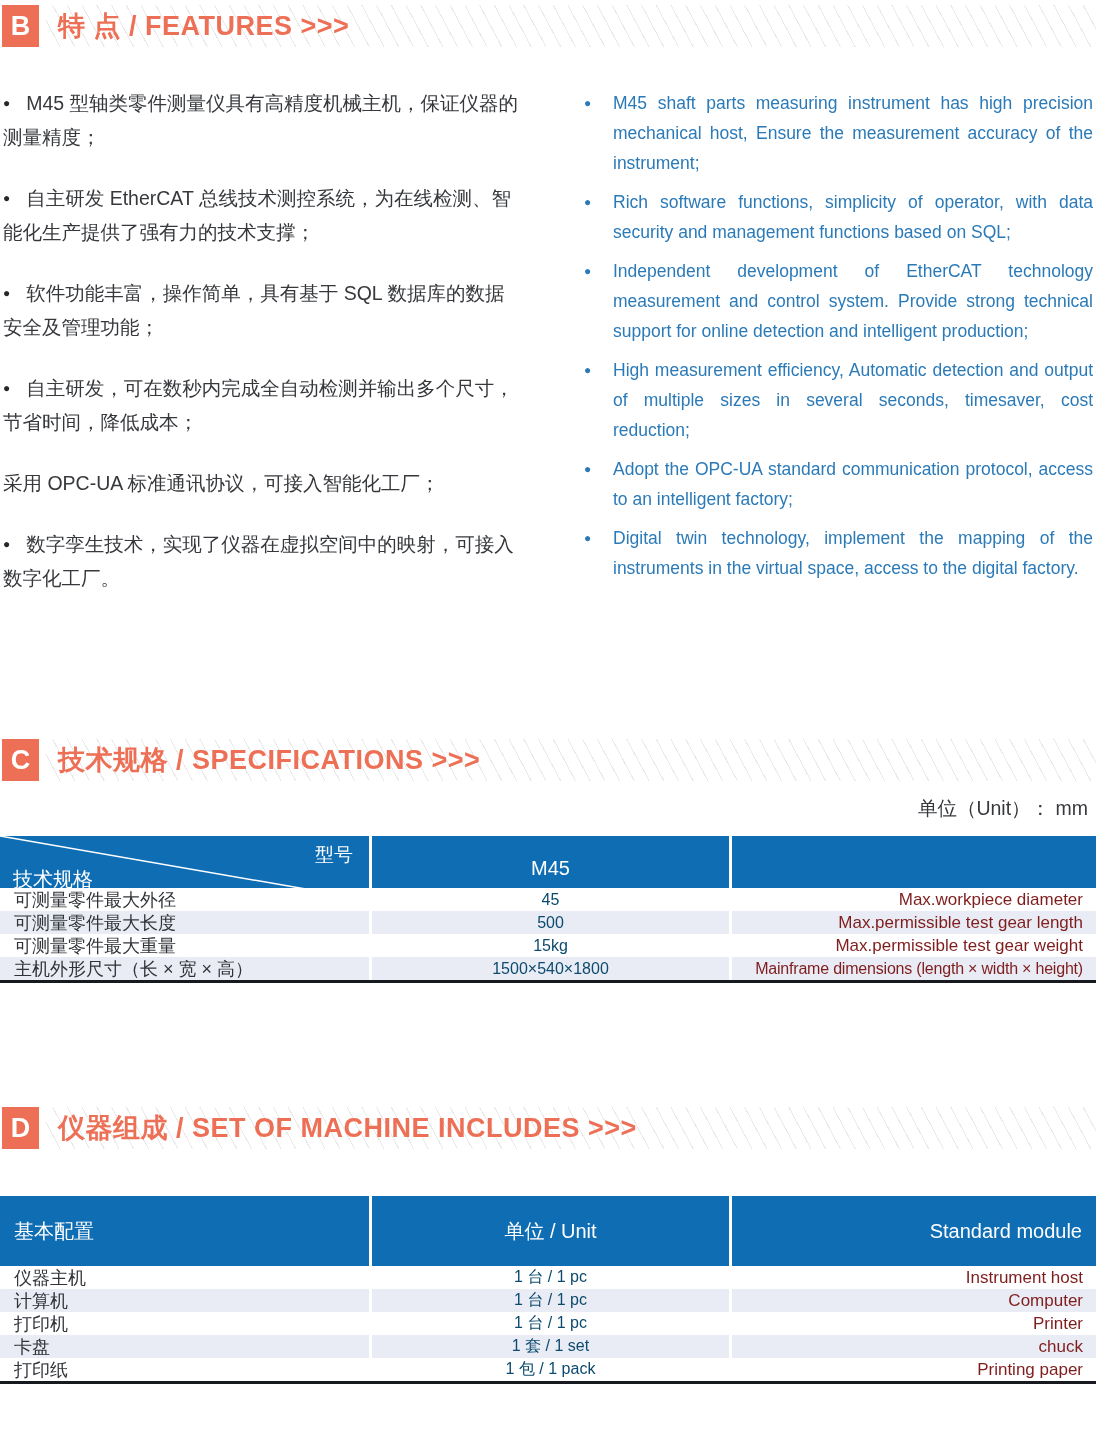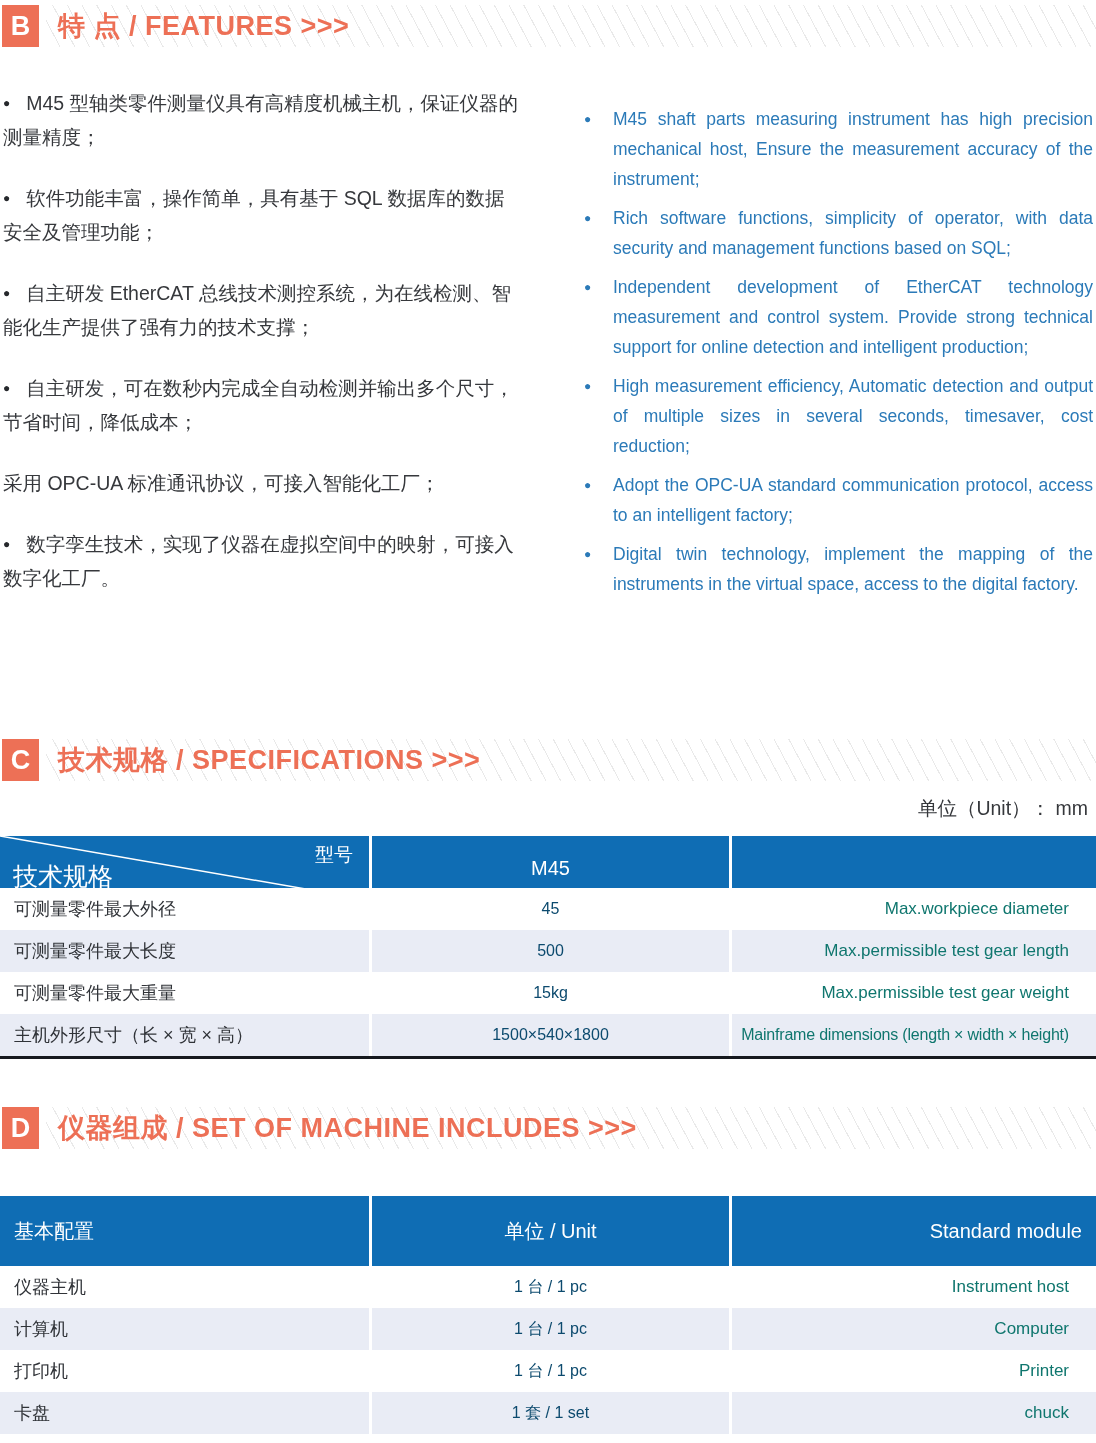--- a/index.html
+++ b/index.html
@@ -19,52 +19,52 @@
     position:absolute; left:2px; top:0; width:37px; height:42px;
     background:#ed7056; color:#ffffff; font-weight:bold; font-size:27px;
     display:flex; align-items:center; justify-content:center;
   }
   .sec .title {
     position:absolute; left:58px; top:0; line-height:42px; white-space:nowrap;
     font-size:27px; font-weight:bold; color:#ed7056; letter-spacing:0.5px;
   }
 
   
-  .features { position:absolute; top:88px; left:3px; width:1090px; display:flex;align-items:center; }
+  .features { position:absolute; top:88px; left:3px; width:1090px; display:flex; }
   .fcol-left { width:518px; font-size:19.5px; line-height:31px; color:#36383c; }
   .fcol-left p { margin:0 0 30px 0; }
   .zb { font-size:12px; position:relative; top:-3px; margin-right:16px; color:#26282c; }
   .fcol-right { margin-left:62px; width:510px; font-size:17.5px; line-height:30px; color:#2b7ab8; }
   .fcol-right .item { position:relative; padding-left:30px; margin:0 0 9px 0; text-align:justify; }
   .fcol-right .item .eb { position:absolute; left:1px; top:0; font-size:12px; color:#2b7ab8; }
 
   
   .unit-note { position:absolute; top:795px; right:8px; font-size:19.5px; color:#36383c; }
 
   
   .tbl { position:absolute; left:0; width:1096px; border-bottom:3px solid #16191e; }
   .grid { display:grid; grid-template-columns:369px 360px 367px; }
   .t-head { background:#0f6db4; color:#ffffff; }
   .t-head .cell { display:flex; align-items:center; }
   .cell { overflow:hidden; }
   .bL { border-left:3px solid #ffffff; }
-  .row { height:42px;text-align:center; }
+  .row { height:23px;text-align:center; }
   .row .cell { display:flex; align-items:center; height:100%; }
   .row.alt { background:#e9ecf5; }
   .c1 { padding-left:14px; font-size:18px; color:#303338; }
   .c2 { justify-content:center; font-size:16px; color:#0c4a6e; }
-  .c3 { justify-content:flex-end; padding-right:27px; font-size:17px; color:#0f766e; }
+  .c3 { justify-content:flex-end; padding-right:13px; font-size:17px; color:#7f1d1d; }
   .cond { font-size:16px; letter-spacing:-0.2px; }
 
   
   .spec-head { height:52px; }
   .diag-cell { position:relative; height:64px; }
   .diag-cell svg { position:absolute; left:0; top:0; }
   .diag-top { position:absolute; top:6px; right:16px; font-size:19px; }
-  .diag-bottom { position:absolute; bottom:7px; left:13px; font-size:25px; }
+  .diag-bottom { position:absolute; bottom:7px; left:13px; font-size:20px; }
   .model-cell { justify-content:center; font-size:20px; }
 
   
   .inc-head { height:70px; }
   .inc-head .c1 { font-size:20px; color:#ffffff; }
   .inc-head .c2 { font-size:20px; color:#ffffff; }
   .inc-head .c3 { font-size:20px; color:#ffffff; padding-right:14px; }
 </style>
 </head>
 <body>
@@ -73,22 +73,22 @@
 
   <div class="sec" style="top:5px;">
     <div class="hatch"></div>
     <div class="badge">B</div>
     <div class="title">特 点 / FEATURES  &gt;&gt;&gt;</div>
   </div>
 
   <div class="features">
     <div class="fcol-left">
       <p><span class="zb">●</span><span>M45 型轴类零件测量仪具有高精度机械主机，保证仪器的测量精度；</span></p>
+      <p><span class="zb">●</span><span>自主研发 EtherCAT 总线技术测控系统，为在线检测、智能化生产提供了强有力的技术支撑；</span></p>
       <p><span class="zb">●</span><span>软件功能丰富，操作简单，具有基于 SQL 数据库的数据安全及管理功能；</span></p>
-      <p><span class="zb">●</span><span>自主研发 EtherCAT 总线技术测控系统，为在线检测、智能化生产提供了强有力的技术支撑；</span></p>
       <p><span class="zb">●</span><span>自主研发，可在数秒内完成全自动检测并输出多个尺寸，节省时间，降低成本；</span></p>
       <p><span>采用 OPC-UA 标准通讯协议，可接入智能化工厂；</span></p>
       <p><span class="zb">●</span><span>数字孪生技术，实现了仪器在虚拟空间中的映射，可接入数字化工厂。</span></p>
     </div>
     <div class="fcol-right">
       <div class="item"><span class="eb">●</span><span>M45 shaft parts measuring instrument has high precision mechanical host, Ensure the measurement accuracy of the instrument;</span></div>
       <div class="item"><span class="eb">●</span><span>Rich software functions, simplicity of operator, with data security and management functions based on SQL;</span></div>
       <div class="item"><span class="eb">●</span><span>Independent development of EtherCAT technology measurement and control system. Provide strong technical support for online detection and intelligent production;</span></div>
       <div class="item"><span class="eb">●</span><span>High measurement efficiency, Automatic detection and output of multiple sizes in several seconds, timesaver, cost reduction;</span></div>
       <div class="item"><span class="eb">●</span><span>Adopt the OPC-UA standard communication protocol, access to an intelligent factory;</span></div>

